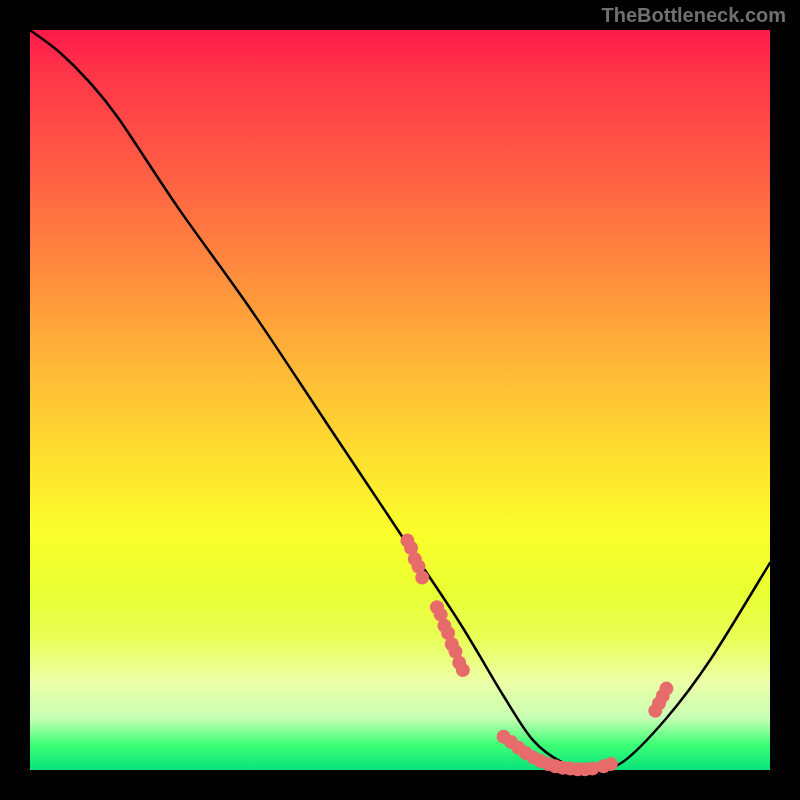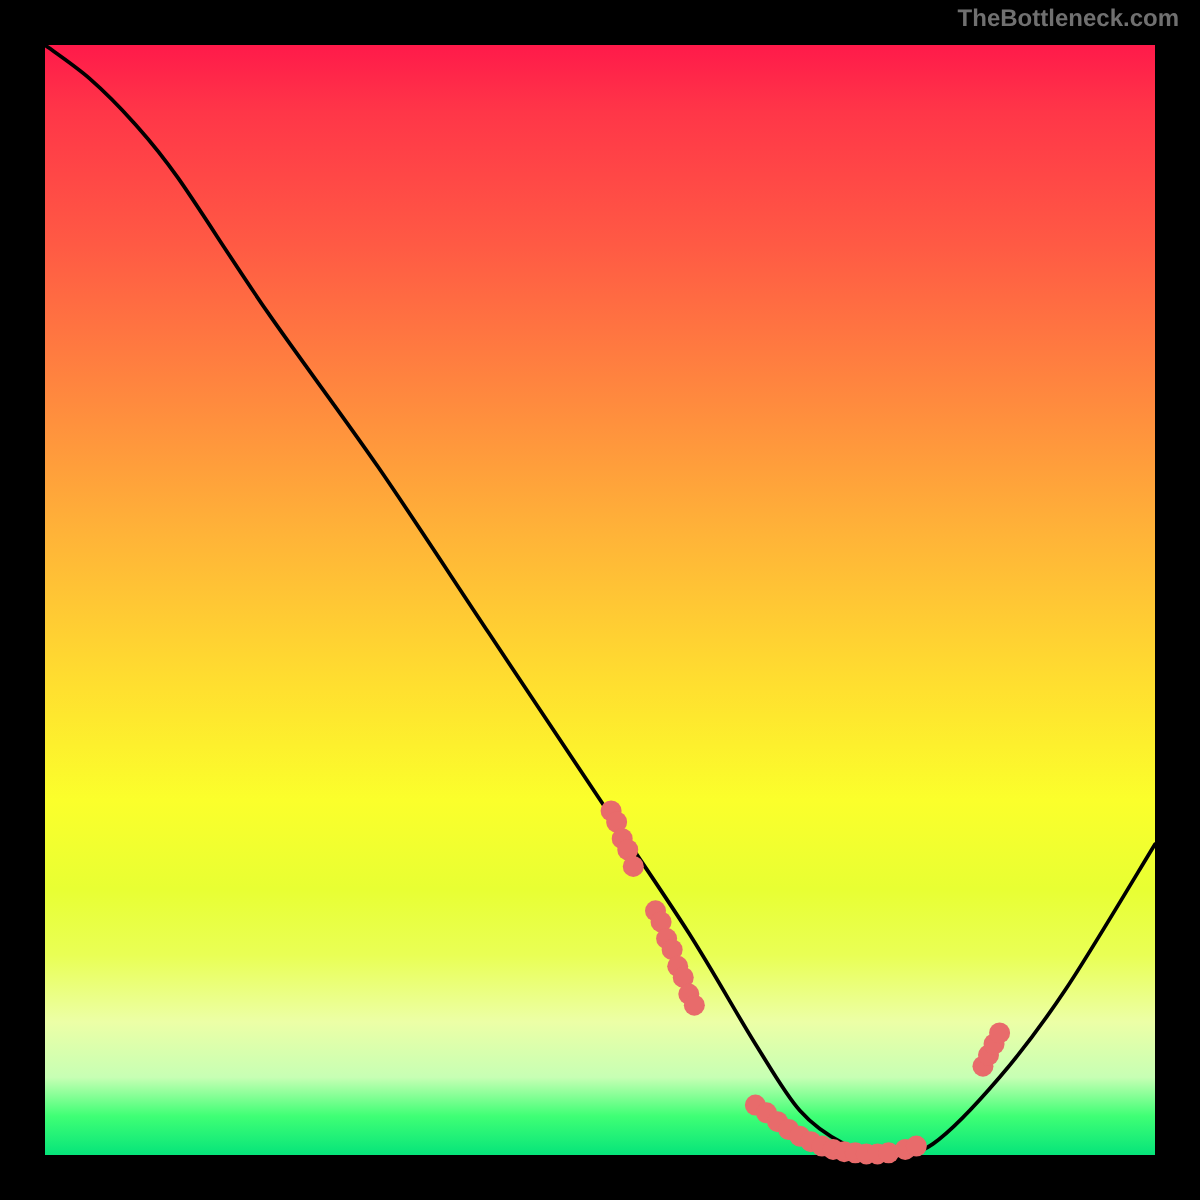--- a/index.html
+++ b/index.html
@@ -8,21 +8,21 @@
     height: 800px;
     background: #000;
     position: relative;
     font-family: Arial, sans-serif;
   }
   .watermark {
     position: absolute;
     top: 4px;
     right: 14px;
     color: #707070;
-    font-size: 16px;
+    font-size: 20px;
     font-weight: bold;
     z-index: 10;
   }
   .plot-area {
     position: absolute;
     left: 30px;
     top: 30px;
     width: 740px;
     height: 740px;
     background: linear-gradient(to bottom,

